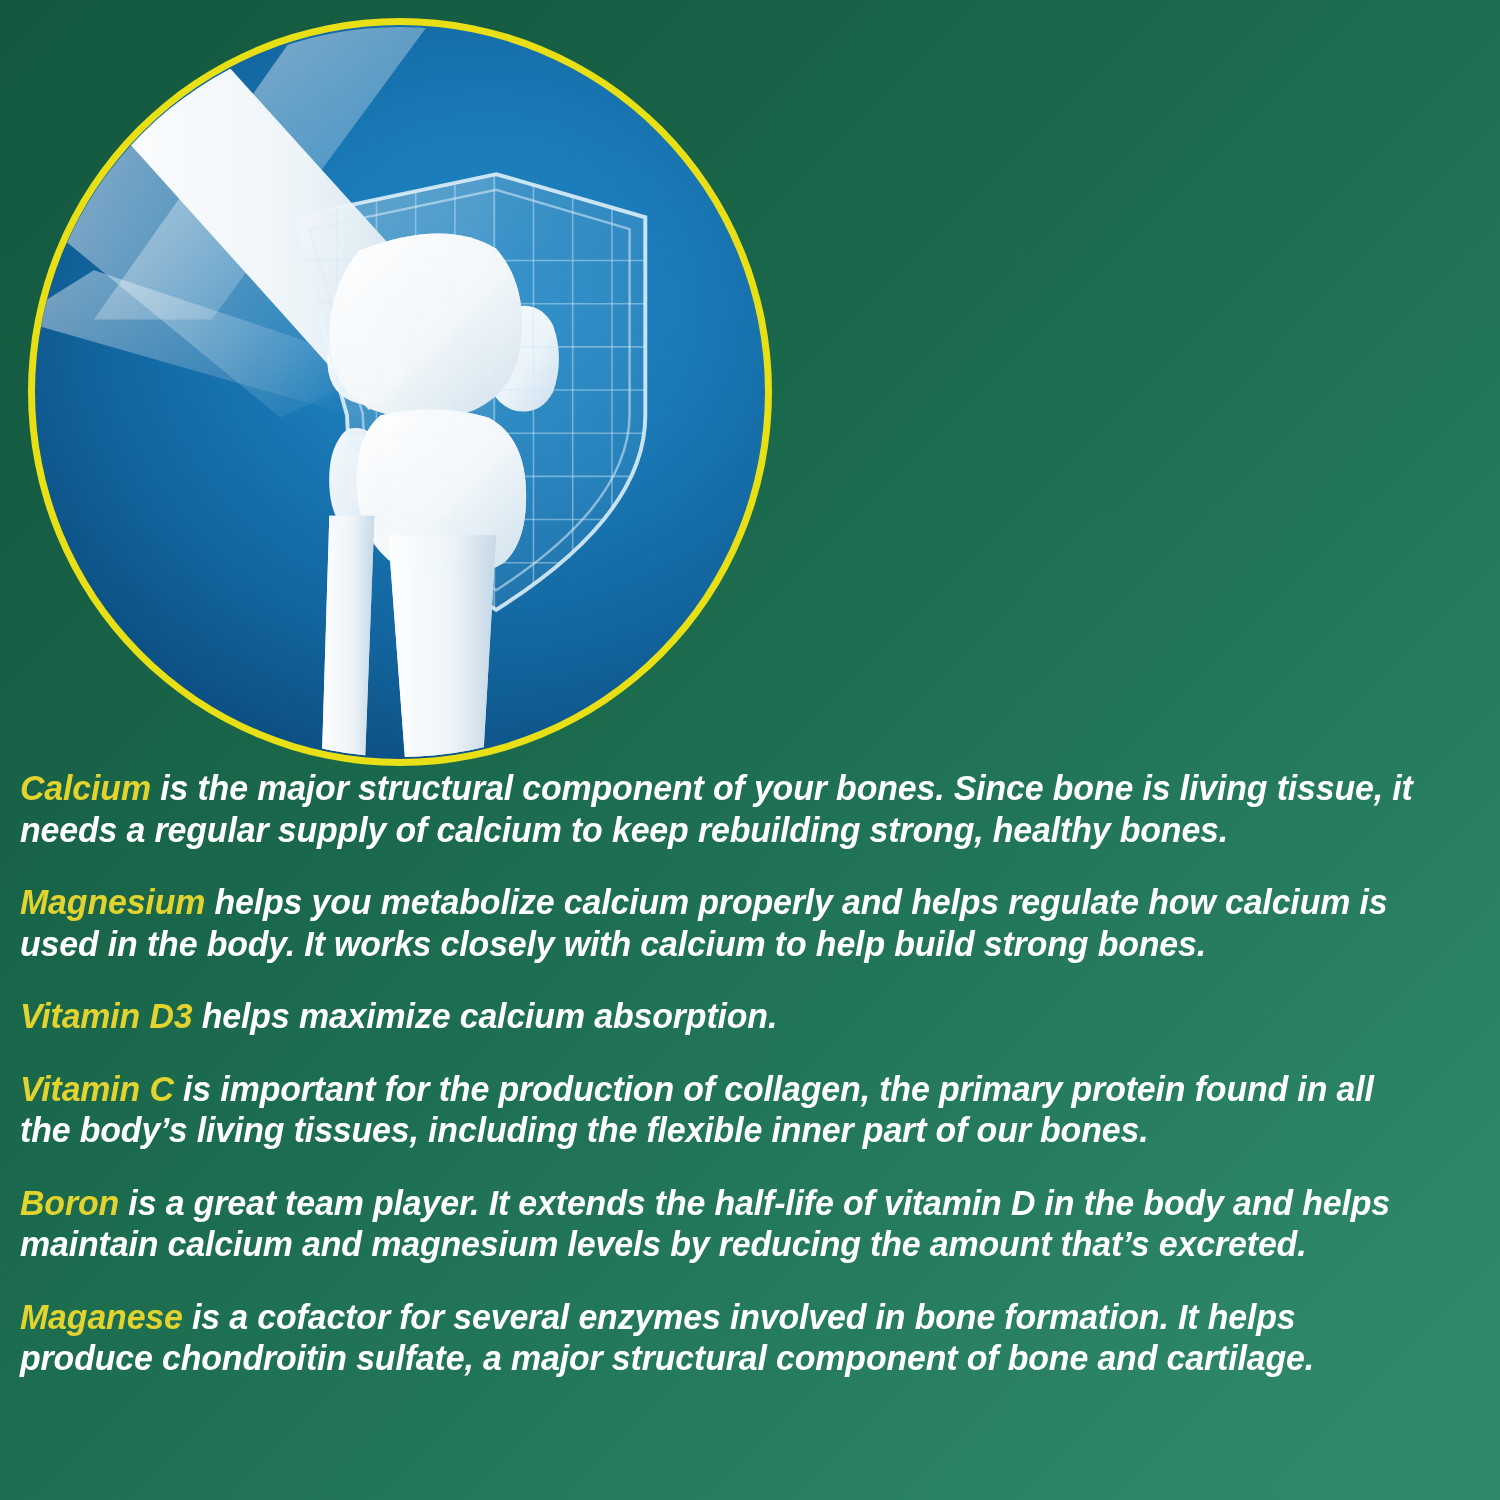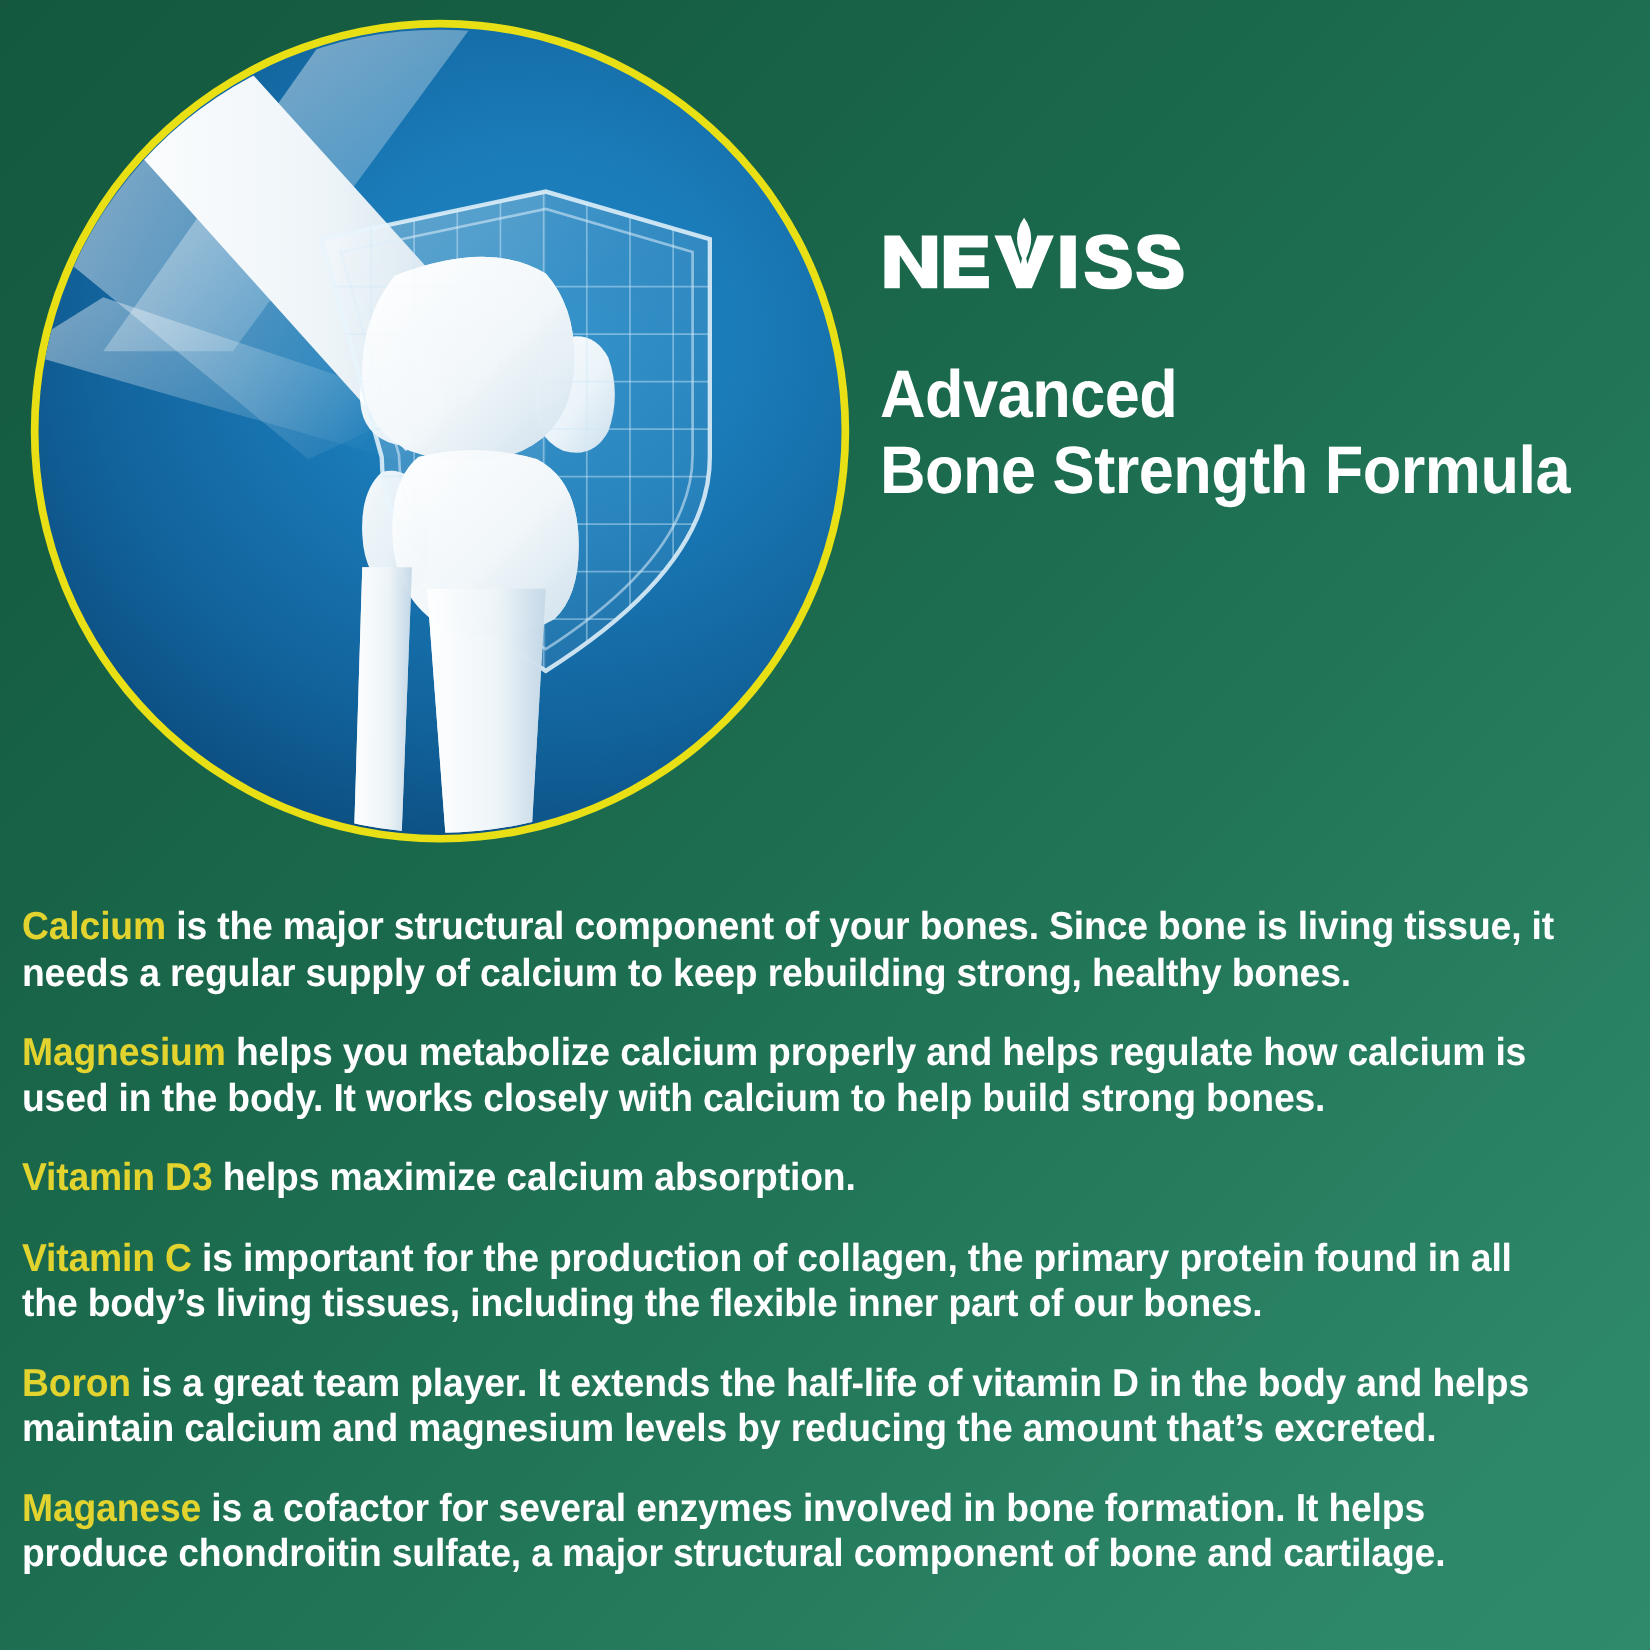--- a/index.html
+++ b/index.html
@@ -85,22 +85,23 @@
     transform: scaleX(0.94);
     transform-origin: left center;
     white-space: nowrap;
   }
   .headline .h-line { display: block; }
 
   
   .copy {
     position: absolute;
     left: 20px;
-    top: 822px;
+    top: 768px;
     width: 1468px;
+    font-style: italic;
   }
   .para {
     color: #FFFFFF;
     font-family: "Liberation Sans Narrow", "Liberation Sans", sans-serif;
     font-weight: bold;
     font-size: 35.5px;
     line-height: 1.17;
     letter-spacing: -0.15px;
     margin: 0 0 31px 0;
     transform: scaleX(0.955);
@@ -209,48 +210,20 @@
                      Q492,372 496,318 Q500,262 470,228 Q418,196 330,230 Z" fill="url(#boneG)" opacity="0.88"></path>
             <path d="M352,398 Q326,420 328,470 Q330,530 376,556 Q430,576 478,548
                      Q504,524 500,466 Q496,418 462,400 Q408,384 352,398 Z" fill="url(#boneG)" opacity="0.88"></path>
             <path d="M360,520 L470,520 L456,760 L378,760 Z" fill="url(#boneG2)" opacity="0.9"></path>
             <path d="M300,500 L346,500 L336,760 L292,760 Z" fill="url(#boneG2)" opacity="0.9"></path>
           </g>
         </svg>
       </div>
     </div>
 
-    <div class="brand-block">
-
-      <div class="logo-row">
-        <svg class="logo-svg" viewBox="0 0 300 72">
-          <g fill="#FFFFFF">
-
-            <path d="M4 18 H18 L38 48 V18 H52 V66 H38 L18 36 V66 H4 Z"></path>
-
-            <path d="M58 18 H98 V29 H72 V36 H95 V47 H72 V55 H99 V66 H58 Z"></path>
-
-            <path d="M104 18 H119 L128 44 L131 30 L134 44 L143 18 H158 L138 66 H124 Z"></path>
-
-            <path d="M131 2 Q139 13 137 26 Q135 36 131 42 Q127 36 125 26 Q123 13 131 2 Z"></path>
-
-            <path d="M164 18 H178 V66 H164 Z"></path>
-
-            <path d="M186 51 H200 q1 6 9 6 7 0 7-5 0-4-9-6l-7-2 q-13-3-13-14 0-13 19-13 18 0 20 14 h-14 q-1-5-7-5 -6 0-6 4 0 4 8 6 l8 2 q14 3 14 15 0 14-21 14 -21 0-22-16 Z"></path>
-
-            <path d="M233 51 H247 q1 6 9 6 7 0 7-5 0-4-9-6l-7-2 q-13-3-13-14 0-13 19-13 18 0 20 14 h-14 q-1-5-7-5 -6 0-6 4 0 4 8 6 l8 2 q14 3 14 15 0 14-21 14 -21 0-22-16 Z"></path>
-          </g>
-        </svg>
-      </div>
-
-      <div class="headline">
-        <span class="h-line">Advanced</span>
-        <span class="h-line">Bone Strength Formula</span>
-      </div>
-    </div>
   </div>
 
   <div class="copy">
 
     <p class="para">
       <span class="kw">Calcium</span><span> is the major structural component of your bones. Since bone is living tissue, it needs a regular supply of calcium to keep rebuilding strong, healthy bones.</span>
     </p>
 
     <p class="para">
       <span class="kw">Magnesium</span><span> helps you metabolize calcium properly and helps regulate how calcium is used in the body. It works closely with calcium to help build strong bones.</span>

